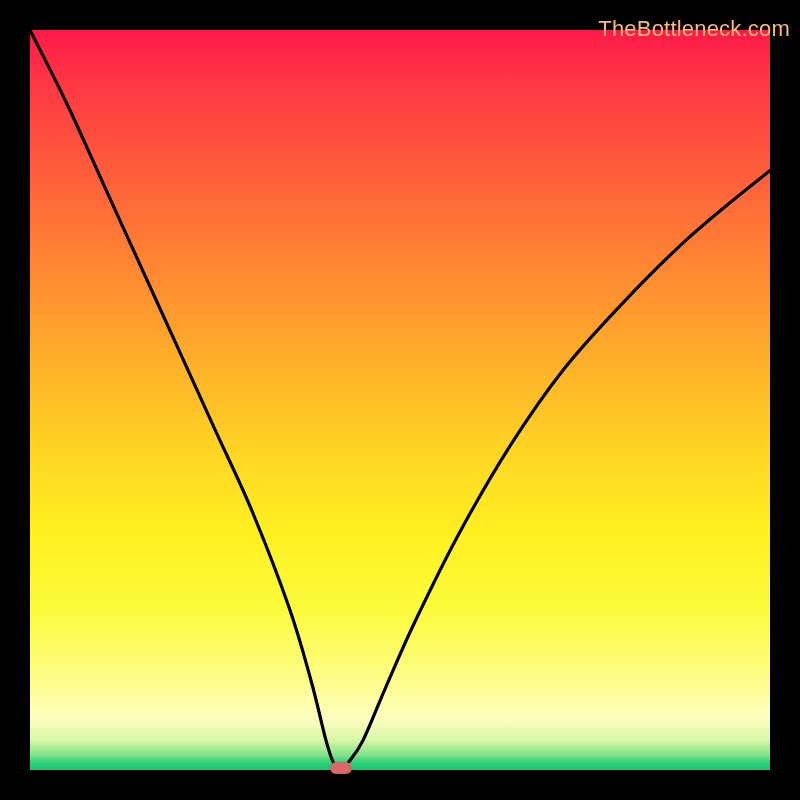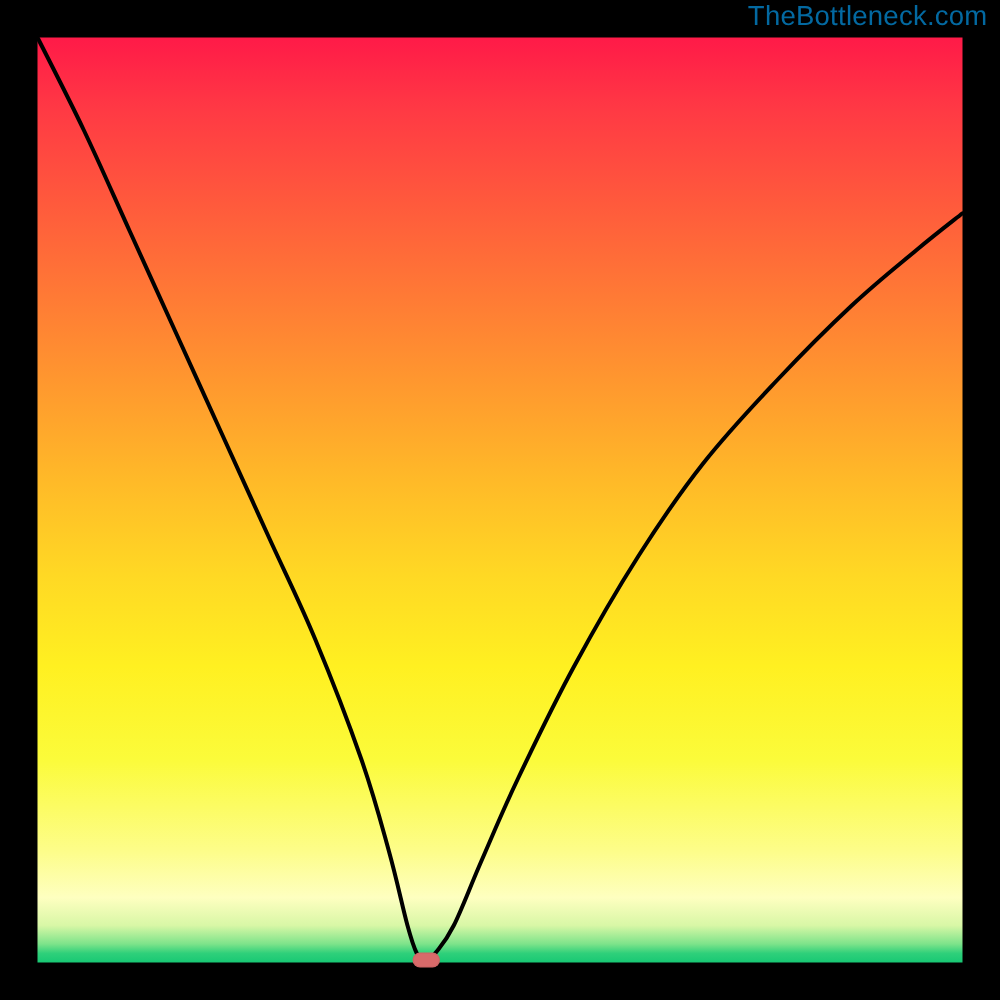--- a/index.html
+++ b/index.html
@@ -40,23 +40,23 @@
       #fdfd8a 88%,
       #feffc0 93%,
       #d8f7a6 96%,
       #7de38a 98%,
       #2fd07a 99%,
       #18c874 100%
     );
   }
   .watermark {
     position: absolute;
-    top: 0;
+    top: 16px;
     right: 10px;
-    color: #0369a1;
+    color: #fdba74;
     font-size: 22px;
     letter-spacing: 0.2px;
     text-align: center;
     user-select: none;
   }
   .curve-svg {
     position: absolute;
     left: 30px;
     top: 30px;
     width: 740px;

